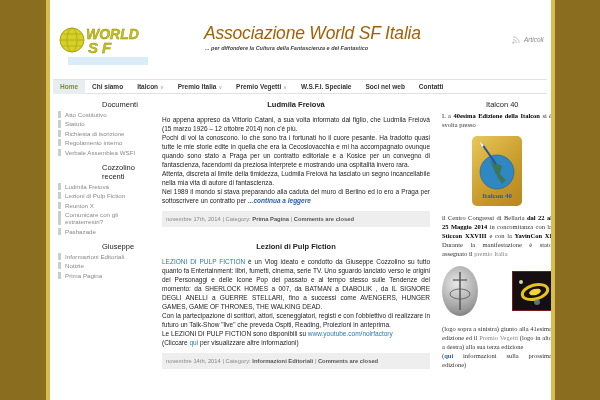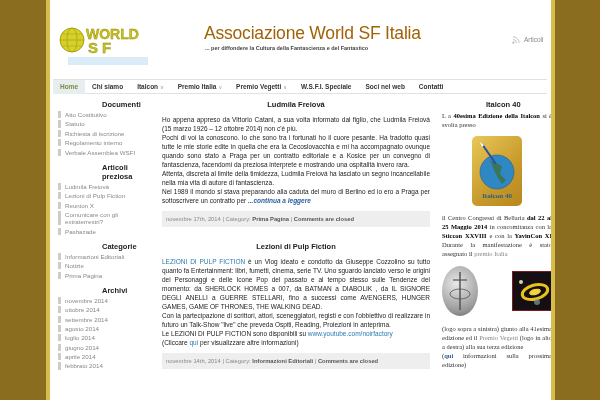--- a/index.html
+++ b/index.html
@@ -4,36 +4,36 @@
 <style>
   * { box-sizing: border-box; margin: 0; padding: 0; }
   html, body { width: 600px; height: 400px; overflow: hidden; }
   body { background: #8b6d1f; font-family: "Liberation Sans", sans-serif; position: relative; }
   .band-l { position: absolute; left: 0; top: 0; width: 46px; height: 400px; background: #8b6d1f; }
   .band-l-edge { position: absolute; left: 46px; top: 0; width: 4px; height: 400px; background: #d6bd4e; }
   .band-r-edge { position: absolute; left: 551px; top: 0; width: 4px; height: 400px; background: #d6bd4e; }
   .page { position: absolute; left: 50px; top: 0; width: 501px; height: 400px; background: #fff; overflow: hidden; }
 
   
-  .header { position: relative; height: 78px; }
+  .header { position: relative; height: 78px; font-style: italic; }
   .logo { position: absolute; left: 8px; top: 20px; width: 100px; height: 50px; }
   .site-title { position: absolute; left: 154px; top: 23px; font-size: 17.5px; color: #a16207; font-weight: normal; letter-spacing: -0.2px; }
   .site-desc { position: absolute; left: 155px; top: 45px; font-size: 5.5px; color: #444; font-weight: bold; }
   .rss { position: absolute; left: 462px; top: 35px; display: flex; align-items: center; gap: 3px; font-size: 6.5px; color: #888; }
   .rss svg { width: 9px; height: 9px; }
 
   
   .nav { position: absolute; left: 3px; top: 79px; width: 494px; height: 15px; border-top: 1px solid #e2e2e2; border-bottom: 1px solid #e2e2e2; background: #fff; display: flex; align-items: center; }
   .nav-item { font-size: 6.5px; font-weight: bold; color: #333; padding: 0 7px; height: 14px; line-height: 14px; display: flex; align-items: center; gap: 2px; white-space: nowrap; }
   .nav-item.active { background: #e8eef0; color: #7a8a3a; }
   .chev { font-size: 5px; color: #999; font-weight: normal; }
 
   
   .sidebar { position: absolute; left: 8px; top: 100px; width: 97px; }
-  .widget-title { font-size: 7.5px; font-weight: bold; color: #222; margin-bottom: 2px; padding-left: 44px; }
+  .widget-title { font-size: 7.5px; font-weight: normal; color: #222; margin-bottom: 2px; padding-left: 44px; }
   .widget { margin-bottom: 7px; }
   .widget ul { list-style: none; }
   .widget li { font-size: 6.2px; color: #888; border-left: 3px solid #ccc; padding-left: 4px; margin-bottom: 2.2px; line-height: 7.2px; }
   .quota { font-family: "Liberation Serif", serif; font-size: 6.5px; color: #333; line-height: 9px; text-align: justify; }
   .quota b { color: #000; }
 
   
   .main { position: absolute; left: 112px; top: 100px; width: 268px; }
   .post-title { text-align: center; font-size: 7.5px; font-weight: bold; color: #222; margin-bottom: 6px; }
   .post-body { font-size: 6.5px; color: #222; line-height: 9px; text-align: justify; }
@@ -123,48 +123,35 @@
       <div class="widget-title">Documenti</div>
       <ul>
         <li>Atto Costitutivo</li>
         <li>Statuto</li>
         <li>Richiesta di iscrizione</li>
         <li>Regolamento interno</li>
         <li>Verbale Assemblea WSFI</li>
       </ul>
     </div>
     <div class="widget">
-      <div class="widget-title">Articoli preziosa</div>
+      <div class="widget-title">Cozzolino recenti</div>
       <ul>
         <li>Ludmila Freiová</li>
         <li>Lezioni di Pulp Fiction</li>
         <li>Reunion X</li>
         <li>Comunicare con gli extraterrestri?</li>
         <li>Pashazade</li>
       </ul>
     </div>
     <div class="widget">
-      <div class="widget-title">Categorie</div>
+      <div class="widget-title">Giuseppe</div>
       <ul>
         <li>Informazioni Editoriali</li>
         <li>Notizie</li>
         <li>Prima Pagina</li>
-      </ul>
-    </div>
-    <div class="widget">
-      <div class="widget-title">Archivi</div>
-      <ul>
-        <li>novembre 2014</li>
-        <li>ottobre 2014</li>
-        <li>settembre 2014</li>
-        <li>agosto 2014</li>
-        <li>luglio 2014</li>
-        <li>giugno 2014</li>
-        <li>aprile 2014</li>
-        <li>febbraio 2014</li>
       </ul>
     </div>
   </div>
 
   <div class="main">
     <div class="post">
       <div class="post-title">Ludmila Freiová</div>
       <div class="post-body">
         <p>Ho appena appreso da Vittorio Catani, a sua volta informato dal figlio, che Ludmila Freiová (15 marzo 1926 – 12 ottobre 2014) non c'è più.</p>
         <p>Pochi di voi la conoscono. Io che sono tra i fortunati ho il cuore pesante. Ha tradotto quasi tutte le mie storie edite in quella che era la Cecoslovacchia e mi ha accompagnato ovunque quando sono stato a Praga per un contratto editoriale e a Kosice per un convegno di fantascienza, facendomi da preziosa interprete e mostrando una ospitalità invero rara.</p>

